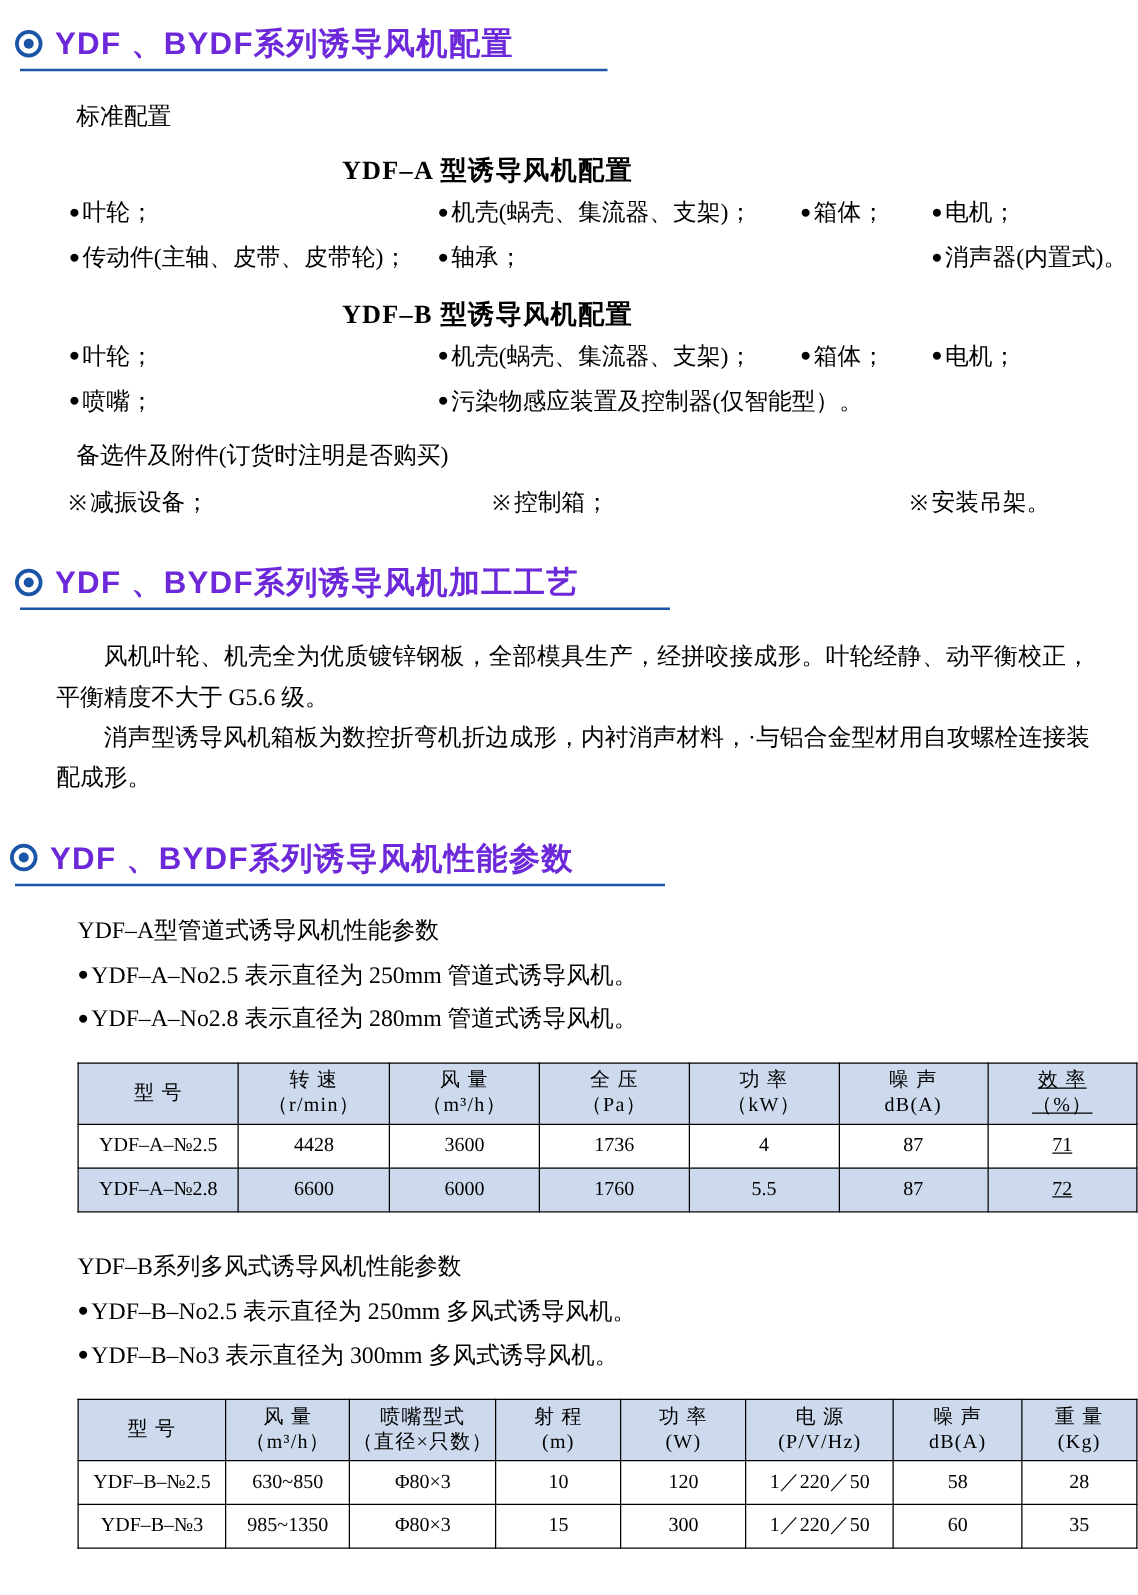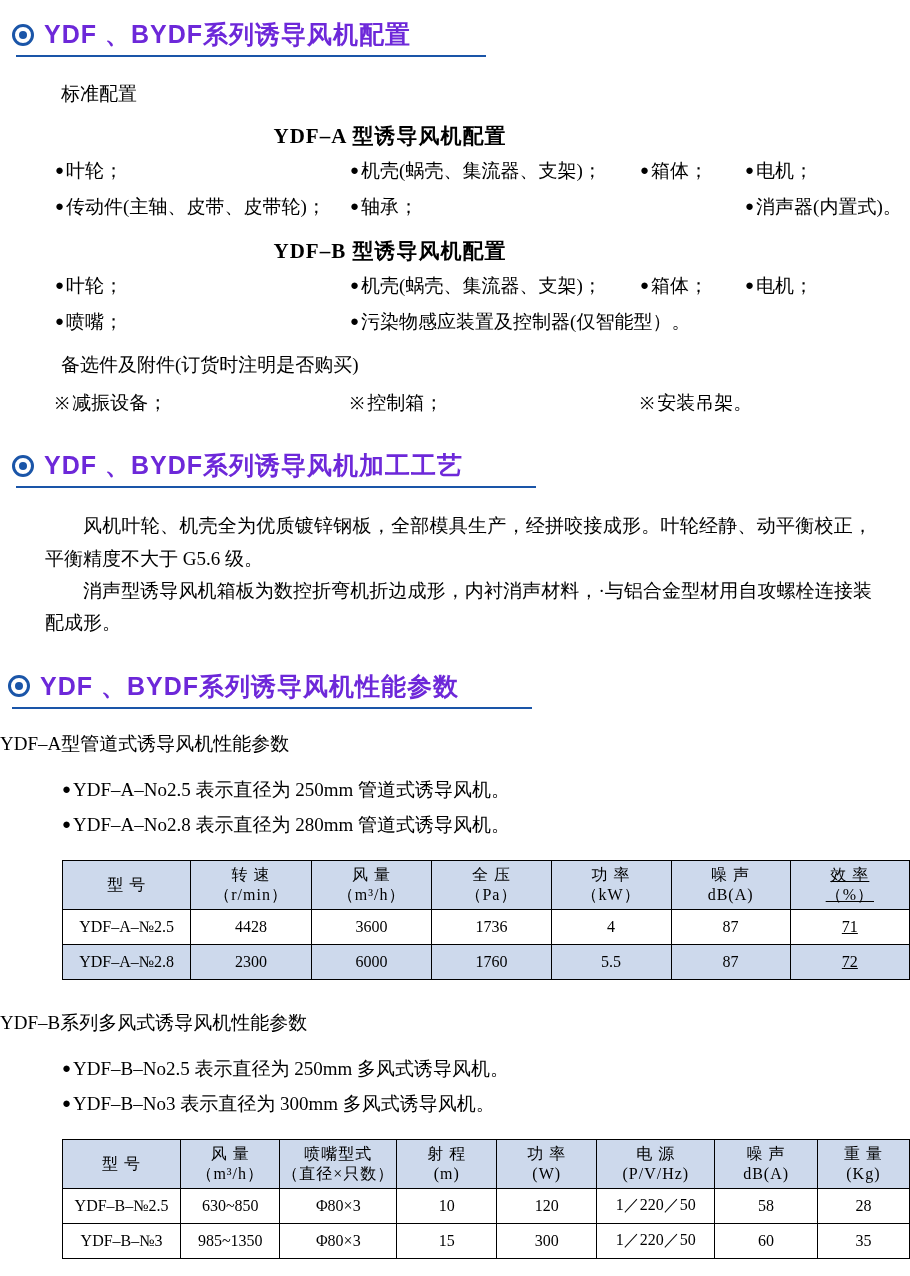--- a/index.html
+++ b/index.html
@@ -145,21 +145,22 @@
   .tbl2 td:nth-child(2) { width: 98px; }
   .tbl2 td:nth-child(3) { width: 122px; }
   .tbl2 td:nth-child(4) { width: 105px; }
   .tbl2 td:nth-child(5) { width: 105px; }
   .tbl2 td:nth-child(6) { width: 120px; }
   .tbl2 td:nth-child(7) { width: 105px; }
   .tbl2 td:nth-child(8) { width: 95px; }
 
   .sub-line {
     font-size: 19px;
-    margin: 20px 0;
+    padding-left: 62px;
+    margin: 10px 0;
   }
   .sub-line-dot {
     font-size: 19px;
     padding-left: 62px;
     margin: 9px 0;
   }
 </style>
 </head>
 <body>
 
@@ -197,21 +198,21 @@
       <span class="cell dot" style="width:105px;">箱体；</span>
       <span class="cell dot">电机；</span>
     </div>
     <div class="bullet-row">
       <span class="cell dot" style="width:295px;">喷嘴；</span>
       <span class="cell dot">污染物感应装置及控制器(仅智能型）。</span>
     </div>
 
     <div class="body-text ind-55" style="margin-top:14px;">备选件及附件(订货时注明是否购买)</div>
 
-    <div class="bullet-row" style="margin-top:9px;">
+    <div class="bullet-row" style="margin-top:9px;gap:44px;">
       <span class="cell star" style="width:295px;">减振设备；</span>
       <span class="cell star" style="width:290px;">控制箱；</span>
       <span class="cell star">安装吊架。</span>
     </div>
   </div>
 
   <div style="margin-top:32px;">
     <div class="section-head">
       <span class="bullet-ring"></span>
       <span class="head-text">YDF 、BYDF系列诱导风机加工工艺</span>
@@ -271,21 +272,21 @@
           <td>YDF–A–№2.5</td>
           <td>4428</td>
           <td>3600</td>
           <td>1736</td>
           <td>4</td>
           <td>87</td>
           <td>71</td>
         </tr>
         <tr class="shaded">
           <td>YDF–A–№2.8</td>
-          <td>2300</td>
+          <td>6600</td>
           <td>6000</td>
           <td>1760</td>
           <td>5.5</td>
           <td>87</td>
           <td>72</td>
         </tr>
       </tbody>
     </table>
 
     <div class="sub-line" style="margin-top:30px;">YDF–B系列多风式诱导风机性能参数</div>

